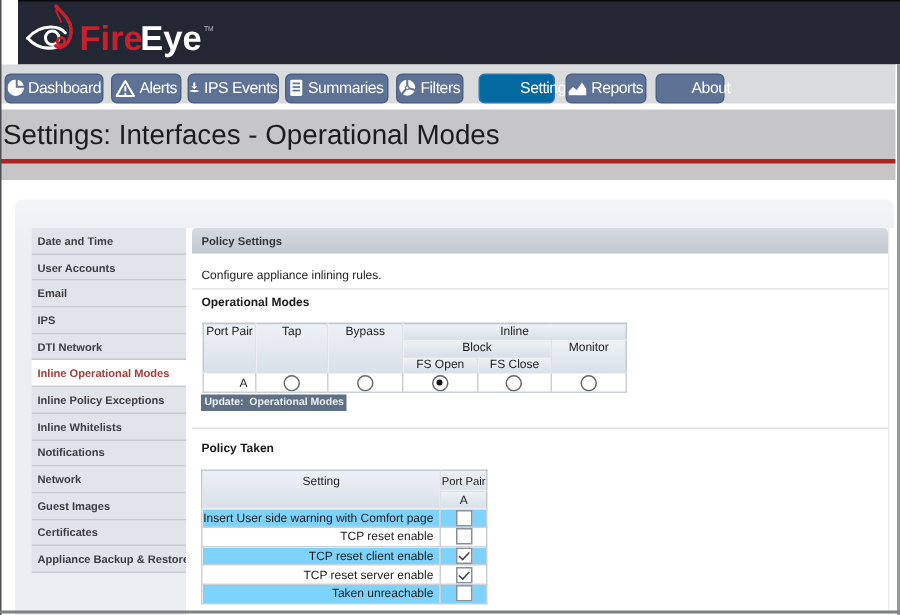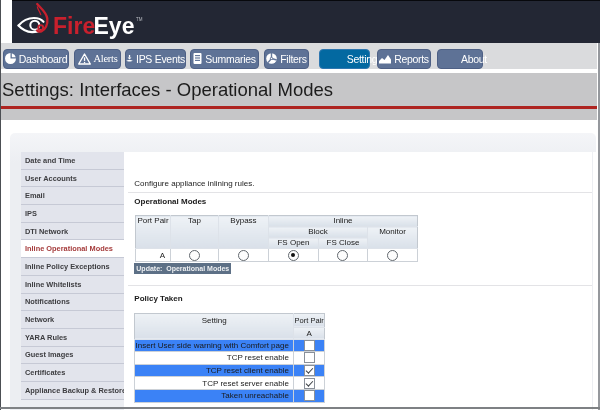--- a/index.html
+++ b/index.html
@@ -54,21 +54,21 @@
 .radio.on:after { content:""; position:absolute; left:2.5px; top:2.5px; width:4px; height:4px; border-radius:50%; background:#111; }
 
 .updbtn { position:absolute; left:6px; top:111px; height:11.5px; background:#5d7086; color:#eef0f2; font-size:7px; font-weight:bold;
           display:flex; align-items:center; padding:0 2px; white-space:nowrap; }
 
 #t2 { position:absolute; left:6.2px; top:160.9px; }
 #t2 tr.h1 th { height:12.5px; line-height:13px; }
 #t2 tr.h2r th { height:11px; line-height:11px; }
 #t2 td { height:12.6px; }
 #t2 td.lbl { text-align:right; padding-right:4px; }
-#t2 tr.alt td { background:#3b82f6; }
+#t2 tr.alt td { background:#7dd3fc; }
 #t2 td.cb { text-align:center; }
 .chk { display:inline-block; width:11px; height:11px; border:1px solid #8a9099; background:#fff; vertical-align:middle; position:relative; }
 .chk.on:after { content:""; position:absolute; left:1.5px; top:2px; width:5.5px; height:3px; border-left:1.4px solid #3a3f44; border-bottom:1.4px solid #3a3f44; transform:rotate(-47deg); }
 
 #t1 tr.r1 th, #t2 tr.h1 th { border-top-color:#c2c8cf; }
 #t1 th.fc, #t2 th.fc { border-left-color:#c2c8cf; }
 #t1 th.lc, #t2 th.lc { border-right-color:#c2c8cf; }
 
 
 #bl { position:absolute; left:0; top:0; width:1px; height:410px; background:#4c4f54; }
@@ -95,21 +95,21 @@
 </div>
 
 <div id="nav">
   <div class="nb" style="left:3px; width:66px;">
     <svg width="11" height="11" viewBox="0 0 11 11">
         <path d="M5.5,5.5 L5.5,0 A5.5,5.5 0 1 0 11,5.5 Z" fill="#fff"></path>
         <path d="M6.8,0.2 A5.5,5.5 0 0 1 10.8,4.2 L6.8,4.2 Z" fill="#fff"></path>
       </svg>
     <span>Dashboard</span>
   </div>
-  <div class="nb" style="left:74px; width:47px;font-family:Liberation Serif, serif;">
+  <div class="nb" style="left:74px; width:47px;">
     <svg width="13" height="12" viewBox="0 0 13 12">
         <path d="M6.5,1 L12.3,11 L0.7,11 Z" fill="none" stroke="#fff" stroke-width="1.4" stroke-linejoin="round"></path>
         <rect x="5.9" y="4.4" width="1.3" height="3.5" fill="#fff"></rect>
         <rect x="5.9" y="8.9" width="1.3" height="1.4" fill="#fff"></rect>
       </svg>
     <span>Alerts</span>
   </div>
   <div class="nb" style="left:125px; width:61px;">
     <svg width="11" height="11" viewBox="0 0 11 11">
         <rect x="4.5" y="0" width="2" height="4" fill="#fff"></rect>
@@ -182,27 +182,27 @@
   <div class="it">Date and Time</div>
   <div class="it">User Accounts</div>
   <div class="it">Email</div>
   <div class="it">IPS</div>
   <div class="it">DTI Network</div>
   <div class="it sel">Inline Operational Modes</div>
   <div class="it">Inline Policy Exceptions</div>
   <div class="it">Inline Whitelists</div>
   <div class="it">Notifications</div>
   <div class="it">Network</div>
-  <div class="it">YARA Rules</div>
   <div class="it">Guest Images</div>
   <div class="it">Certificates</div>
   <div class="it">Appliance Backup &amp; Restore</div>
 </div>
 
 <div id="panel">
+  <div class="phead">Policy Settings</div>
   <div class="desc">Configure appliance inlining rules.</div>
   <div class="divider" style="top:40px;"></div>
   <div class="h2" style="top:45px;">Operational Modes</div>
 
   <table id="t1">
     <colgroup>
         <col style="width:35px">
         <col style="width:48px">
         <col style="width:50px">
         <col style="width:50px">

